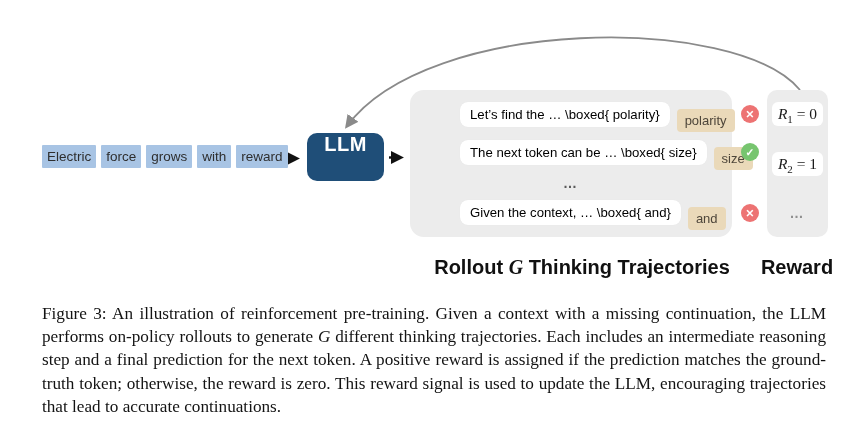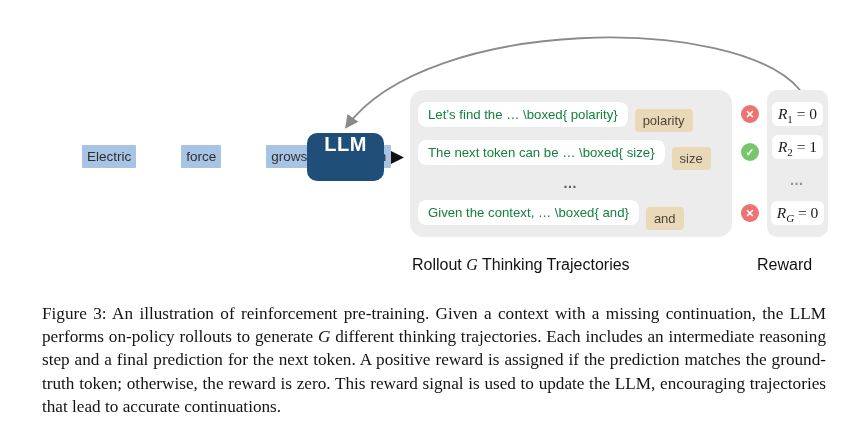--- a/index.html
+++ b/index.html
@@ -10,41 +10,41 @@
   .arrows{position:absolute;left:0;top:0;width:866px;height:444px;pointer-events:none;}
 
   .rl-update-label{
     position:absolute;left:517px;top:45px;width:122px;text-align:center;
     font-weight:700;font-size:16.5px;color:#111;
   }
 
   .tokens{position:absolute;left:42px;top:145px;display:flex;gap:5px;}
   .token{
     background:var(--token-bg);color:#2e2e2e;font-size:13.5px;
-    padding:4px 5px;white-space:nowrap;border-radius:1px;margin-left:40px;
+    padding:4px 5px;white-space:nowrap;border-radius:1px;
   }
 
   .llm-box{
     position:absolute;left:307px;top:133px;width:77px;height:48px;
     background:var(--llm-bg);border-radius:10px;display:flex;align-items:flex-start;justify-content:center;
     color:#ffffff;font-weight:700;font-size:20px;letter-spacing:.5px;
   }
 
   .col{
     position:absolute;top:90px;height:147px;box-sizing:border-box;
     display:flex;flex-direction:column;justify-content:space-between;
   }
   .traj-panel{left:410px;width:322px;background:var(--panel-bg);border-radius:14px;padding:9px 8px;}
   .icons-col{left:739px;width:22px;padding:9px 0;align-items:center;}
   .reward-panel{left:767px;width:61px;background:var(--panel-bg);border-radius:10px;padding:9px 4px;align-items:center;}
 
   .traj-row{display:flex;align-items:center;gap:7px;height:30px;}
   .thought{
-    background:#ffffff;border-radius:8px;padding:5px 10px;font-size:13.2px;color:#15803d;
-    white-space:nowrap;box-shadow:0 0 1px rgba(0,0,0,.06);
+    background:#ffffff;border-radius:8px;padding:5px 10px;font-size:13.2px;color:#000000;
+    white-space:nowrap;box-shadow:0 0 1px rgba(0,0,0,.06);margin-left:42px;
   }
   .tag{
     background:var(--tag-bg);border-radius:4px;padding:4px 8px;font-size:13px;color:#4e463a;white-space:nowrap;margin-top:12px;
   }
   .dots{justify-content:center;color:#5a5a5a;font-size:14px;font-weight:700;letter-spacing:2px;height:14px;align-items:center;display:flex;}
   .reward-row.dots{color:#8f8f8f;}
 
   .icon-cell{height:30px;display:flex;align-items:center;justify-content:center;}
   .icon-cell.spacer{height:14px;}
   .status-icon{
@@ -57,21 +57,21 @@
   .reward-row{height:30px;display:flex;align-items:center;}
   .rbox{
     background:#ffffff;border-radius:6px;padding:3px 6px;white-space:nowrap;
     font-family:"Liberation Serif",serif;font-size:15.5px;color:#1c1c1c;
   }
   .rbox .rvar{font-style:italic;}
   .rbox sub{font-size:11px;line-height:0;}
   .rbox .req{font-style:normal;}
 
   .panel-label{
-    position:absolute;top:256px;font-weight:400;font-size:16px;color:#111;text-align:left;
+    position:absolute;top:256px;font-weight:700;font-size:20px;color:#111;text-align:center;
   }
   .rollout-label{left:412px;width:340px;}
   .reward-label{left:757px;width:80px;}
   .math-i{font-family:"Liberation Serif",serif;font-style:italic;}
 
   .caption{
     position:absolute;left:42px;top:302px;width:784px;margin:0;
     font-family:"Liberation Serif",serif;font-size:17.2px;line-height:23.2px;
     text-align:justify;color:#131313;
   }
@@ -136,23 +136,20 @@
       </div>
     </div>
   <div class="col reward-panel">
       <div class="reward-row">
         <span class="rbox"><span class="rvar">R</span><sub style="font-style: normal;">1</sub><span class="req"> = 0</span></span>
       </div>
       <div class="reward-row">
         <span class="rbox"><span class="rvar">R</span><sub style="font-style: normal;">2</sub><span class="req"> = 1</span></span>
       </div>
       <div class="reward-row dots">…</div>
-      <div class="reward-row">
-        <span class="rbox"><span class="rvar">R</span><sub style="font-style: italic;">G</sub><span class="req"> = 0</span></span>
-      </div>
     </div>
 
   <div class="panel-label rollout-label"><span>Rollout </span><i class="math-i">G</i><span> Thinking Trajectories</span></div>
   <div class="panel-label reward-label">Reward</div>
 
   <p class="caption"><span>Figure 3: An illustration of reinforcement pre-training. Given a context with a missing continuation, the LLM performs on-policy rollouts to generate </span><i class="math-i">G</i><span> different thinking trajectories. Each includes an intermediate reasoning step and a final prediction for the next token. A positive reward is assigned if the prediction matches the ground-truth token; otherwise, the reward is zero. This reward signal is used to update the LLM, encouraging trajectories that lead to accurate continuations.</span></p>
 
 </div>
 
 </body></html>

